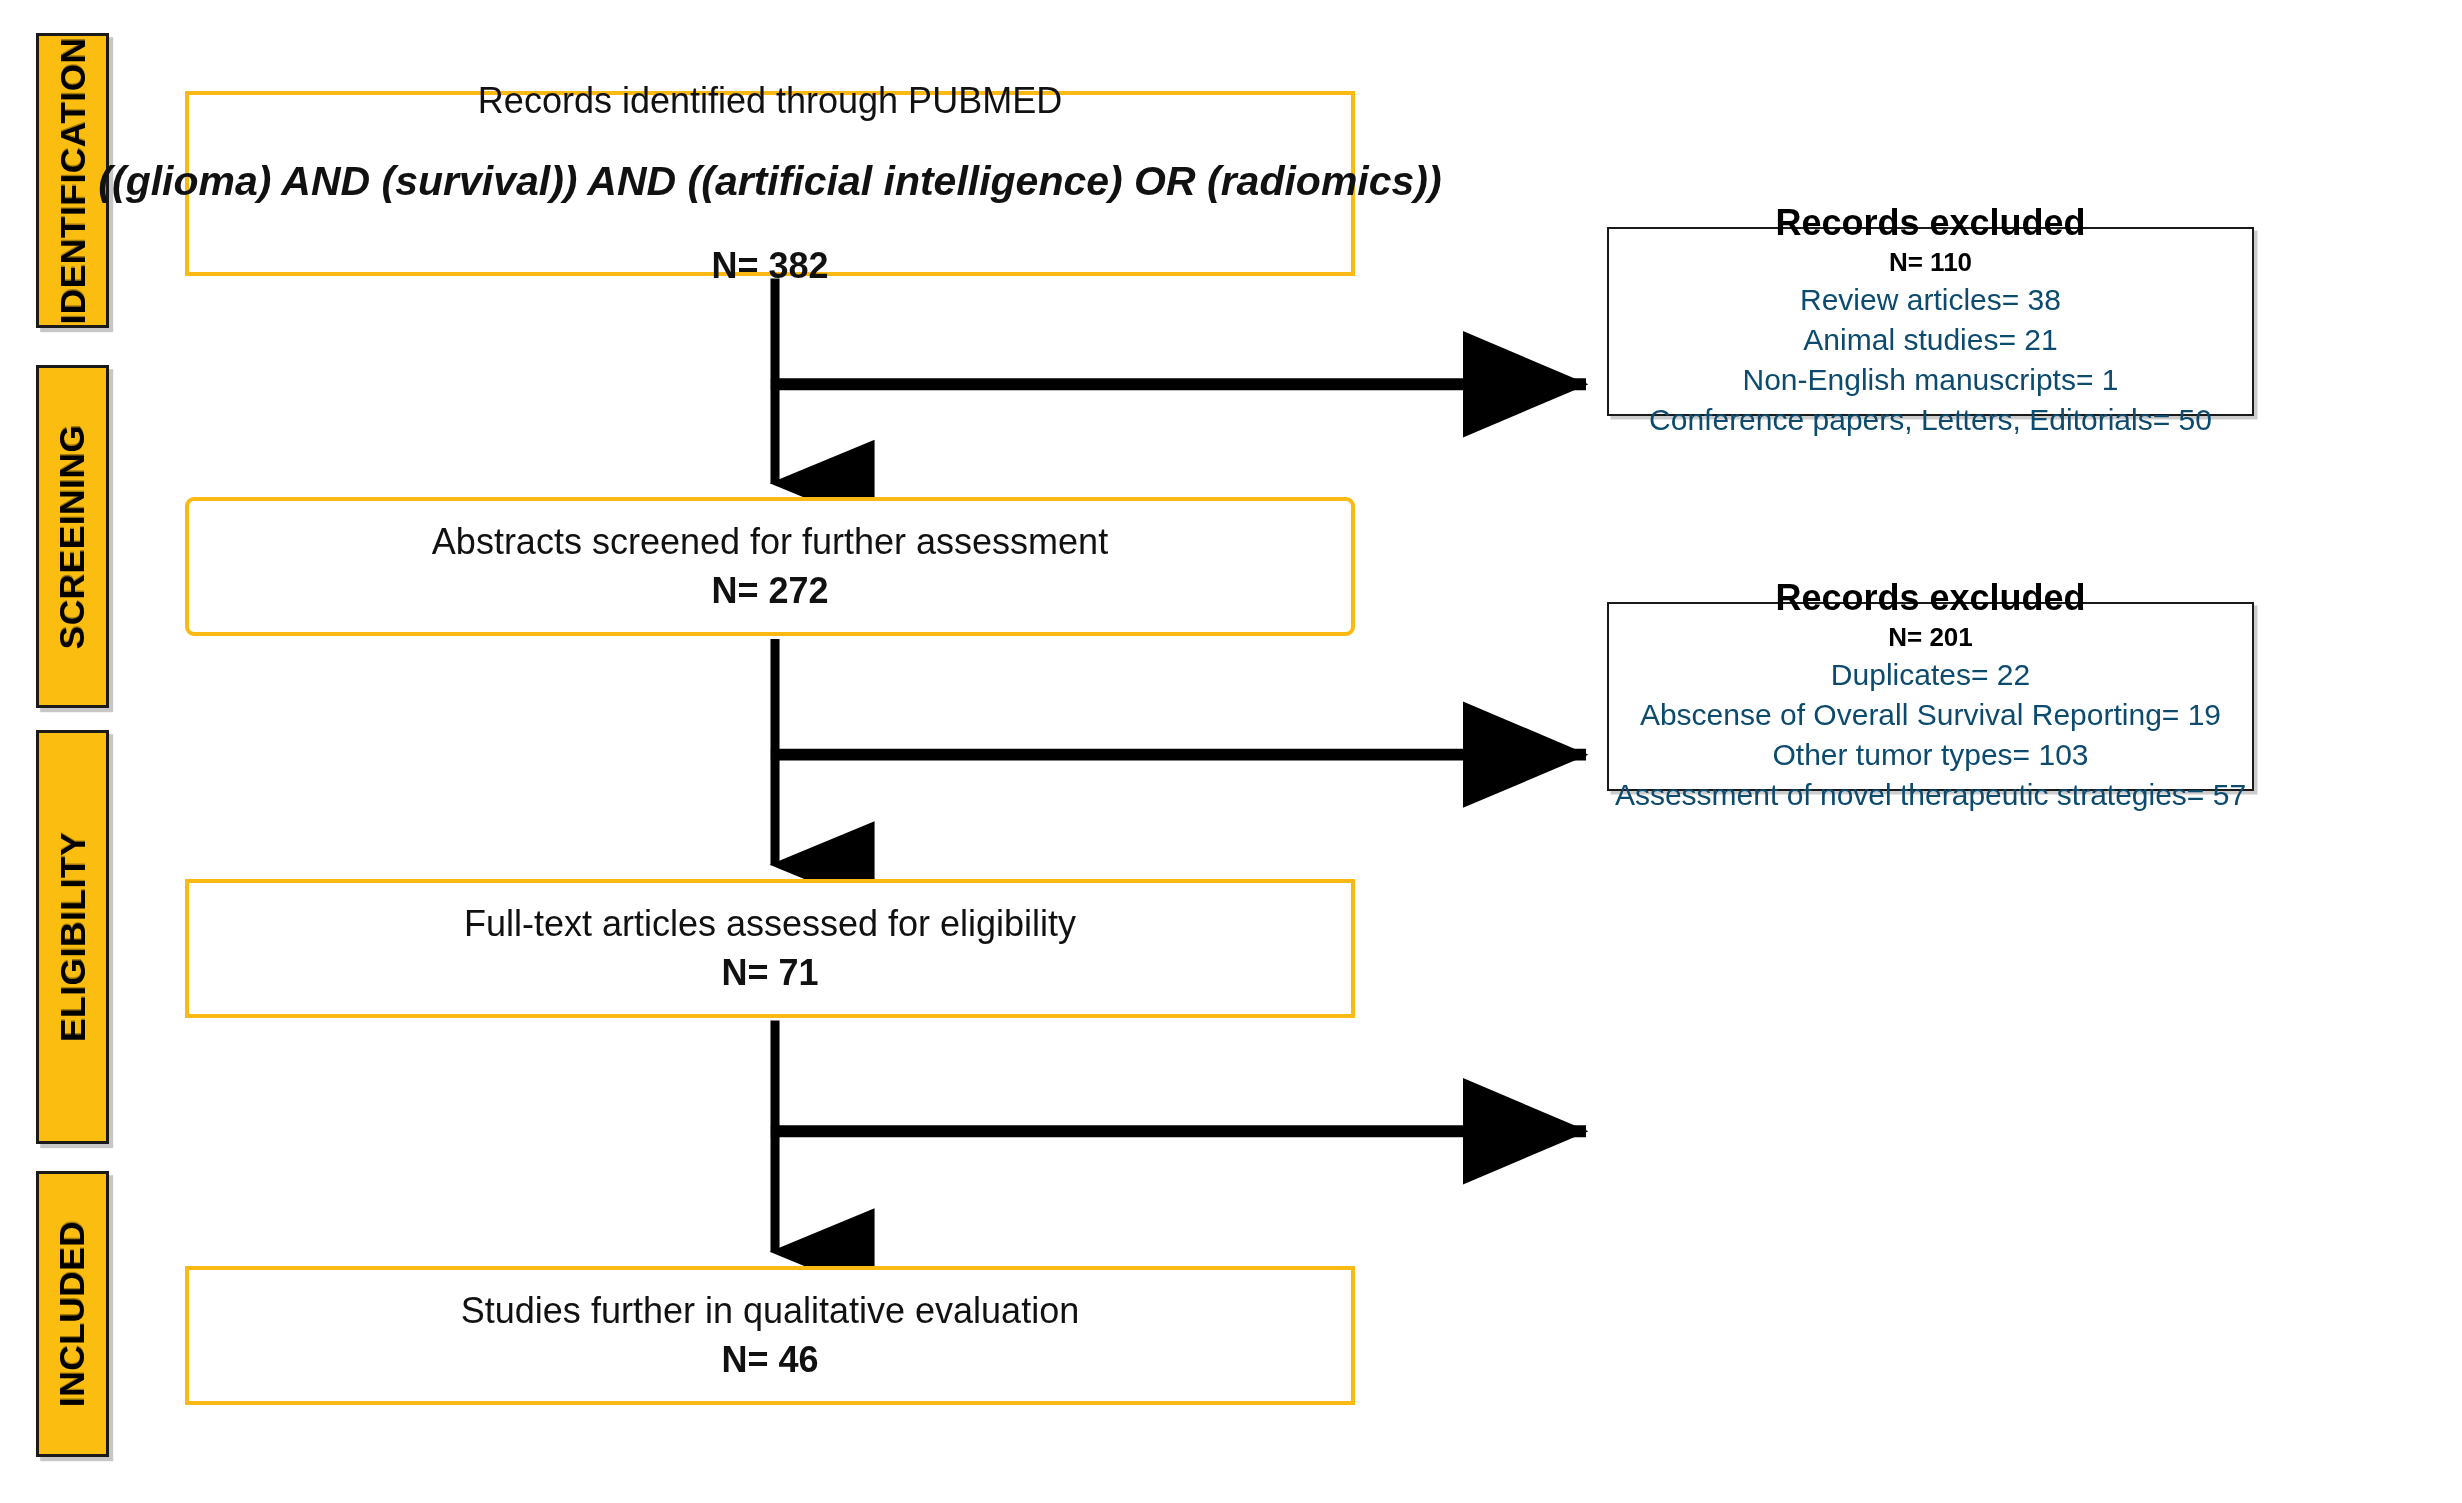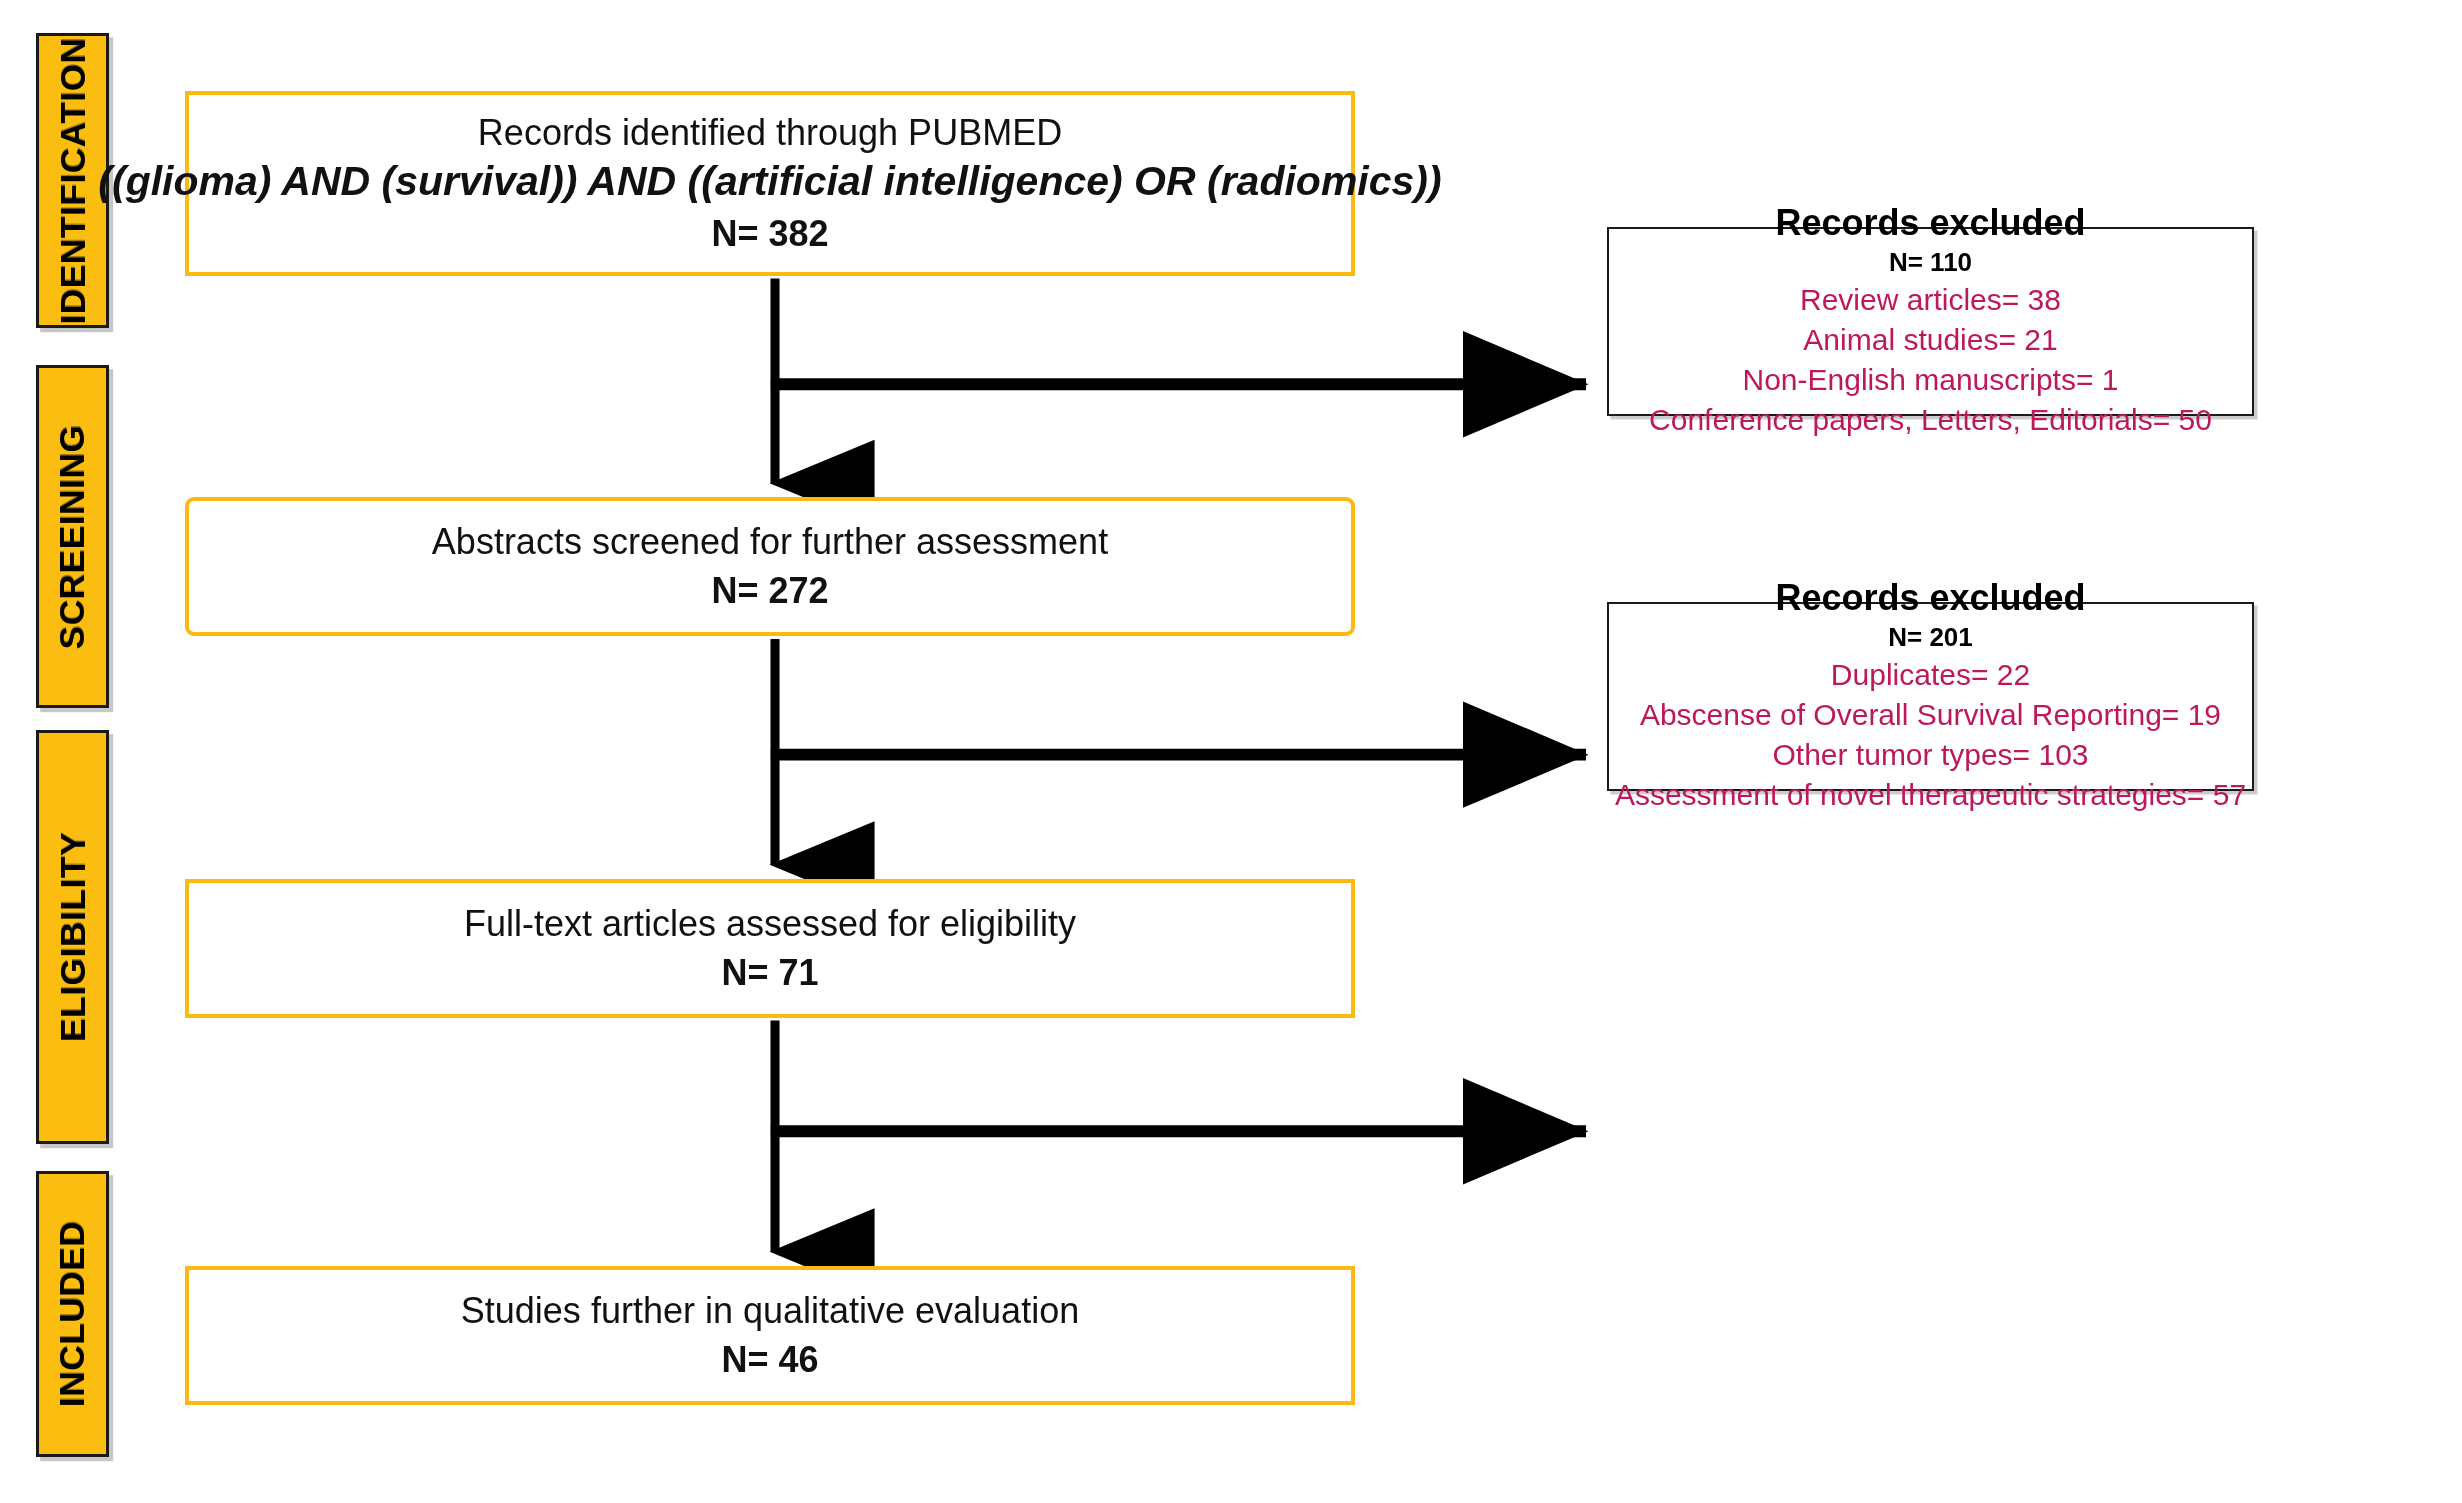--- a/index.html
+++ b/index.html
@@ -77,21 +77,21 @@
     font-size: 41px;
     margin-top: 4.2px;
     text-align: center;
   }
   .flow-box .line.count {
     font-weight: bold;
     font-size: 36px;
     margin-top: 7px;
   }
 
-  #box-identified { top: 91px;  height: 185px; }
+  #box-identified { top: 91px;  height: 185px; gap: 32px; }
   #box-screened   { top: 497px;  height: 139px; border-radius: 9px; }
   #box-fulltext   { top: 879px; height: 139px; }
   #box-included   { top: 1266px; height: 139px; }
 
   
   .excl-box {
     position: absolute;
     left: 1607px;
     width: 647px;
     box-sizing: border-box;
@@ -116,21 +116,21 @@
   .excl-box .count {
     font-weight: bold;
     font-size: 26px;
     color: #000000;
     line-height: 1.35;
     margin-top: 1.4px;
     white-space: nowrap;
   }
   .excl-box .reason {
     font-size: 30px;
-    color: #be185d;
+    color: #0c4a6e;
     line-height: 1.33;
     white-space: nowrap;
     font-family: "Liberation Sans", sans-serif;
   }
 
   #excl-box-1 { top: 227px;  height: 189px; }
   #excl-box-2 { top: 602px;  height: 189px; }
   #excl-box-3 { top: 1025px; height: 134px; }
 
   

